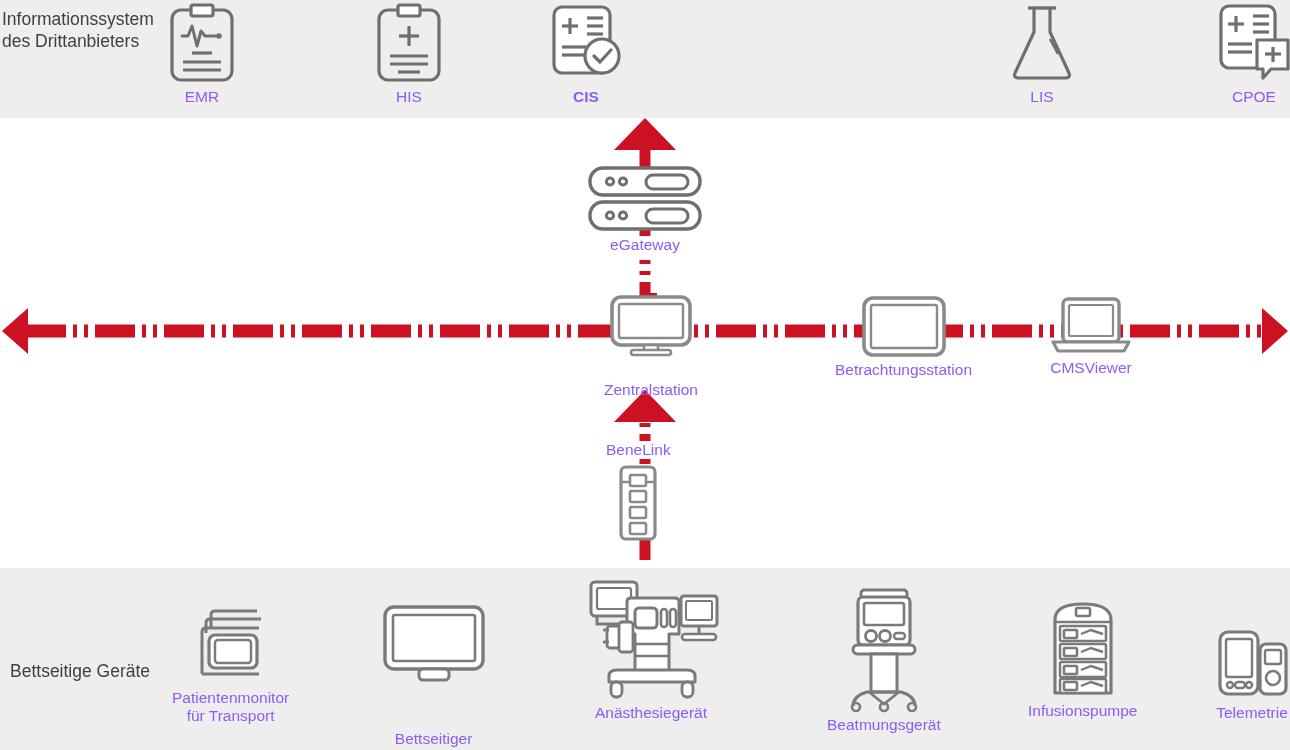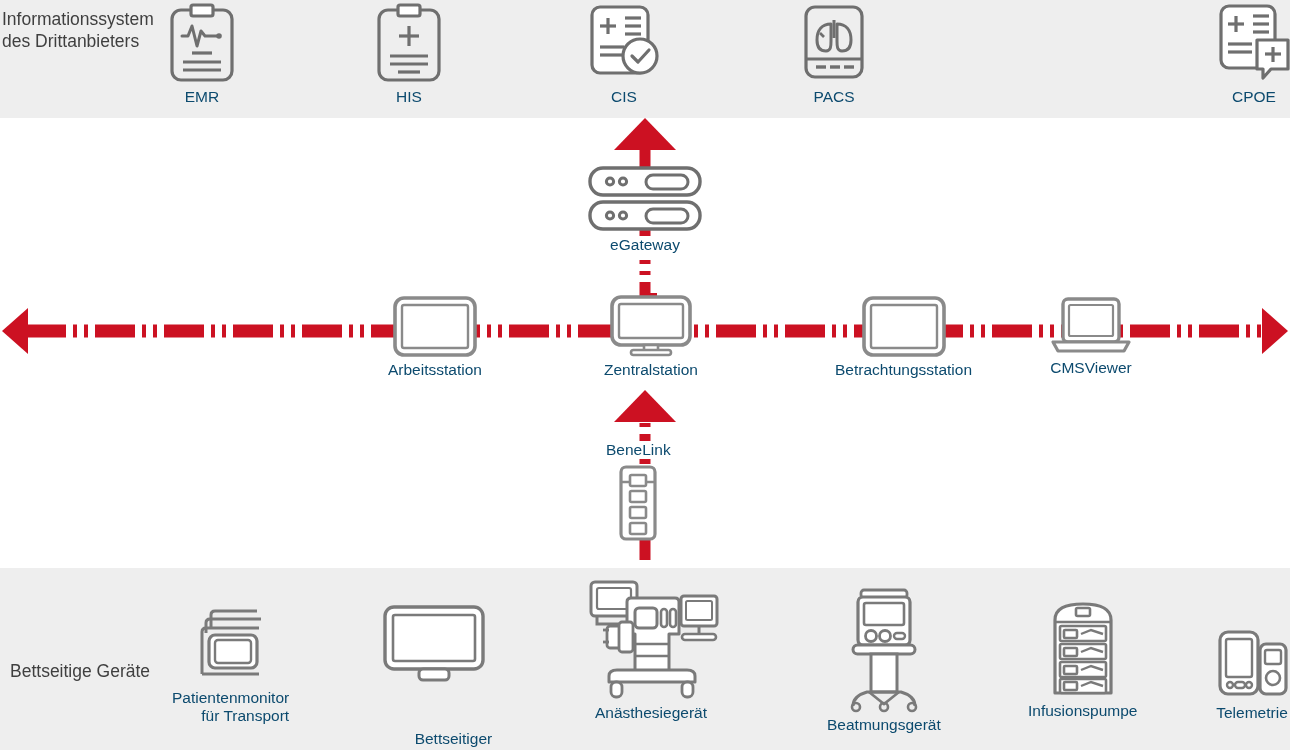--- a/index.html
+++ b/index.html
@@ -24,21 +24,21 @@
     line-height:22px;
     color:#3f3f3f;
     white-space:pre-line;
   }
   #lbl-top{left:2px;top:8px;}
   #lbl-bottom{left:2px;top:660px;margin-left:8px;}
 
   
   .node{position:absolute;display:flex;flex-direction:column;align-items:center;}
   .node .cap{
-    font-size:15.5px;line-height:18px;color:#0c4a6e;text-align:right;
+    font-size:15.5px;line-height:18px;color:#8b5cf6;text-align:center;
     white-space:pre-line;margin-top:4px;
   }
   .ico{display:block;}
   svg{overflow:visible;}
 
   
   .layer-lines{z-index:1;}
   .layer-nodes{z-index:3;}
   .layer-bands{z-index:0;}
 </style>
@@ -96,51 +96,45 @@
       <rect x="25" y="1" width="22" height="11" rx="2" fill="#fff" stroke="#6f6f6f" stroke-width="3.2"></rect>
       <line x1="36" y1="22" x2="36" y2="42" stroke="#6f6f6f" stroke-width="3.2"></line>
       <line x1="26" y1="32" x2="46" y2="32" stroke="#6f6f6f" stroke-width="3.2"></line>
       <line x1="17" y1="52" x2="55" y2="52" stroke="#6f6f6f" stroke-width="3.2"></line>
       <line x1="17" y1="60" x2="55" y2="60" stroke="#6f6f6f" stroke-width="3.2"></line>
       <line x1="25" y1="68" x2="47" y2="68" stroke="#6f6f6f" stroke-width="3.2"></line>
     </svg>
     <div class="cap">HIS</div>
   </div>
 
-  <div class="node layer-nodes" style="left:586px;top:4px;">
+  <div class="node layer-nodes" style="left:548px;top:4px;font-weight:bold;">
     <svg class="ico" width="76" height="80" viewBox="0 0 76 80">
       <rect x="6" y="3" width="56" height="66" rx="8" fill="#fff" stroke="#6f6f6f" stroke-width="3.2"></rect>
       <line x1="22" y1="14" x2="22" y2="30" stroke="#6f6f6f" stroke-width="3.2"></line>
       <line x1="14" y1="22" x2="30" y2="22" stroke="#6f6f6f" stroke-width="3.2"></line>
       <line x1="39" y1="14" x2="55" y2="14" stroke="#6f6f6f" stroke-width="3.2"></line>
       <line x1="39" y1="22" x2="55" y2="22" stroke="#6f6f6f" stroke-width="3.2"></line>
       <line x1="39" y1="30" x2="55" y2="30" stroke="#6f6f6f" stroke-width="3.2"></line>
       <line x1="14" y1="43" x2="38" y2="43" stroke="#6f6f6f" stroke-width="3.2"></line>
       <line x1="14" y1="51" x2="38" y2="51" stroke="#6f6f6f" stroke-width="3.2"></line>
       <circle cx="54" cy="52" r="17" fill="#fff" stroke="#6f6f6f" stroke-width="3.2"></circle>
       <polyline points="46,52 52,58 63,46" fill="none" stroke="#6f6f6f" stroke-width="3.2" stroke-linecap="round" stroke-linejoin="round"></polyline>
     </svg>
     <div class="cap">CIS</div>
   </div>
 
-  <div class="node layer-nodes" style="left:798px;top:4px;">
+
+  <div class="node layer-nodes" style="left:1006px;top:4px;">
     <svg class="ico" width="72" height="80" viewBox="0 0 72 80">
-      <rect x="8" y="3" width="56" height="70" rx="9" fill="none" stroke="#6f6f6f" stroke-width="3.2"></rect>
-      <line x1="8" y1="55" x2="64" y2="55" stroke="#6f6f6f" stroke-width="3"></line>
-      <line x1="18" y1="63" x2="28" y2="63" stroke="#6f6f6f" stroke-width="3.4"></line>
-      <line x1="32" y1="63" x2="42" y2="63" stroke="#6f6f6f" stroke-width="3.4"></line>
-      <line x1="46" y1="63" x2="56" y2="63" stroke="#6f6f6f" stroke-width="3.4"></line>
-      <line x1="36" y1="16" x2="36" y2="34" stroke="#6f6f6f" stroke-width="3"></line>
-      <path d="M33,20 C24,20 19,26 19,36 C19,44 23,47 28,47 C33,47 33,42 33,37 Z" fill="none" stroke="#6f6f6f" stroke-width="3" stroke-linejoin="round"></path>
-      <path d="M39,20 C48,20 53,26 53,36 C53,44 49,47 44,47 C39,47 39,42 39,37 Z" fill="none" stroke="#6f6f6f" stroke-width="3" stroke-linejoin="round"></path>
-      <line x1="26" y1="33" x2="22" y2="29" stroke="#6f6f6f" stroke-width="2.6"></line>
-    </svg>
-    <div class="cap">PACS</div>
-  </div>
-
+      <line x1="22" y1="4" x2="50" y2="4" stroke="#6f6f6f" stroke-width="3.4"></line>
+      <path d="M28,5 L28,28 L9,69 Q7,74 13,74 L59,74 Q65,74 63,69 L44,28 L44,5" fill="none" stroke="#6f6f6f" stroke-width="3.2" stroke-linejoin="round"></path>
+      <line x1="52" y1="50" x2="44" y2="35" stroke="#6f6f6f" stroke-width="2.6"></line>
+    </svg>
+    <div class="cap">LIS</div>
+  </div>
 
   <div class="node layer-nodes" style="left:1216px;top:4px;">
     <svg class="ico" width="76" height="80" viewBox="0 0 76 80">
       <rect x="5" y="2" width="54" height="62" rx="8" fill="#fff" stroke="#6f6f6f" stroke-width="3.2"></rect>
       <line x1="20" y1="12" x2="20" y2="28" stroke="#6f6f6f" stroke-width="3.2"></line>
       <line x1="12" y1="20" x2="28" y2="20" stroke="#6f6f6f" stroke-width="3.2"></line>
       <line x1="37" y1="12" x2="53" y2="12" stroke="#6f6f6f" stroke-width="3.2"></line>
       <line x1="37" y1="20" x2="53" y2="20" stroke="#6f6f6f" stroke-width="3.2"></line>
       <line x1="37" y1="28" x2="53" y2="28" stroke="#6f6f6f" stroke-width="3.2"></line>
       <line x1="12" y1="40" x2="36" y2="40" stroke="#6f6f6f" stroke-width="3.2"></line>
@@ -160,29 +154,22 @@
       <rect x="58" y="9" width="42" height="14" rx="7" fill="#fff" stroke="#6f6f6f" stroke-width="3"></rect>
       <rect x="2" y="36" width="110" height="27" rx="13" fill="#fff" stroke="#6f6f6f" stroke-width="3.4"></rect>
       <circle cx="22" cy="49.5" r="3.6" fill="none" stroke="#6f6f6f" stroke-width="3"></circle>
       <circle cx="35" cy="49.5" r="3.6" fill="none" stroke="#6f6f6f" stroke-width="3"></circle>
       <rect x="58" y="43" width="42" height="14" rx="7" fill="#fff" stroke="#6f6f6f" stroke-width="3"></rect>
     </svg>
     <div class="cap" style="background:#fff;padding:0 5px;">eGateway</div>
   </div>
 
 
-  <div class="node layer-nodes" style="left:388px;top:296px;">
-    <svg class="ico" width="84" height="61" viewBox="0 0 84 61">
-      <rect x="2" y="2" width="80" height="57" rx="9" fill="#fff" stroke="#8a8a8a" stroke-width="3.6"></rect>
-      <rect x="9" y="9" width="66" height="43" rx="2" fill="#fff" stroke="#8a8a8a" stroke-width="2.4"></rect>
-    </svg>
-    <div class="cap">Arbeitsstation</div>
-  </div>
-
-  <div class="node layer-nodes" style="left:604px;top:293px;">
+
+  <div class="node layer-nodes" style="left:604px;top:293px;gap:20px;">
     <svg class="ico" width="82" height="64" viewBox="0 0 82 64">
       <rect x="35" y="0" width="12" height="6" fill="#cc1122"></rect>
       <rect x="2" y="4" width="78" height="48" rx="9" fill="#fff" stroke="#8a8a8a" stroke-width="3.6"></rect>
       <rect x="9" y="11" width="64" height="34" rx="2" fill="#fff" stroke="#8a8a8a" stroke-width="2.4"></rect>
       <rect x="34" y="52" width="14" height="6" fill="#fff" stroke="#8a8a8a" stroke-width="2.6"></rect>
       <rect x="21" y="57" width="40" height="5" rx="2.5" fill="#fff" stroke="#8a8a8a" stroke-width="2.6"></rect>
     </svg>
     <div class="cap">Zentralstation</div>
   </div>
 

